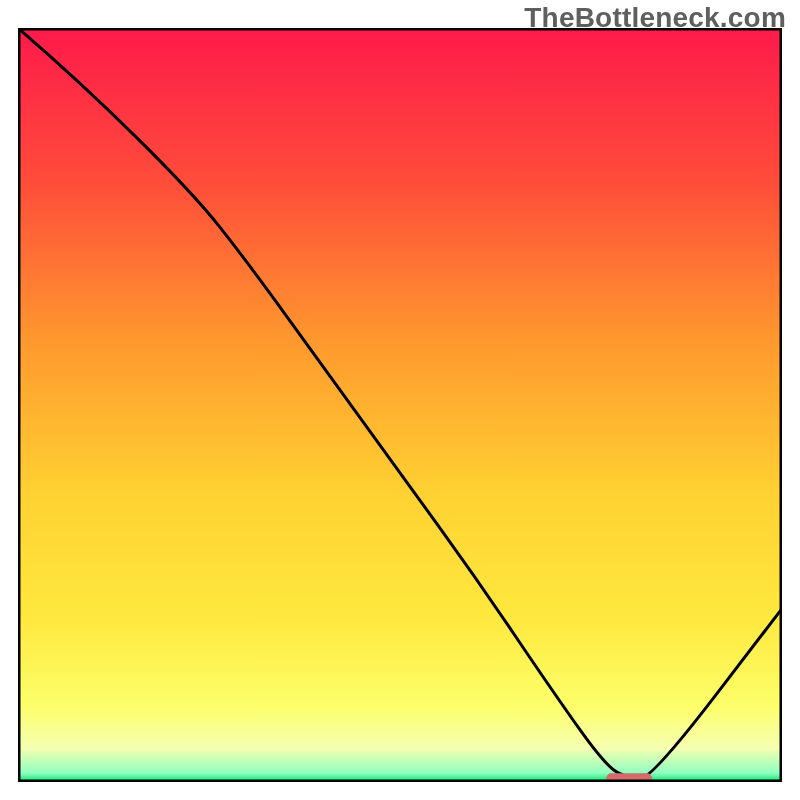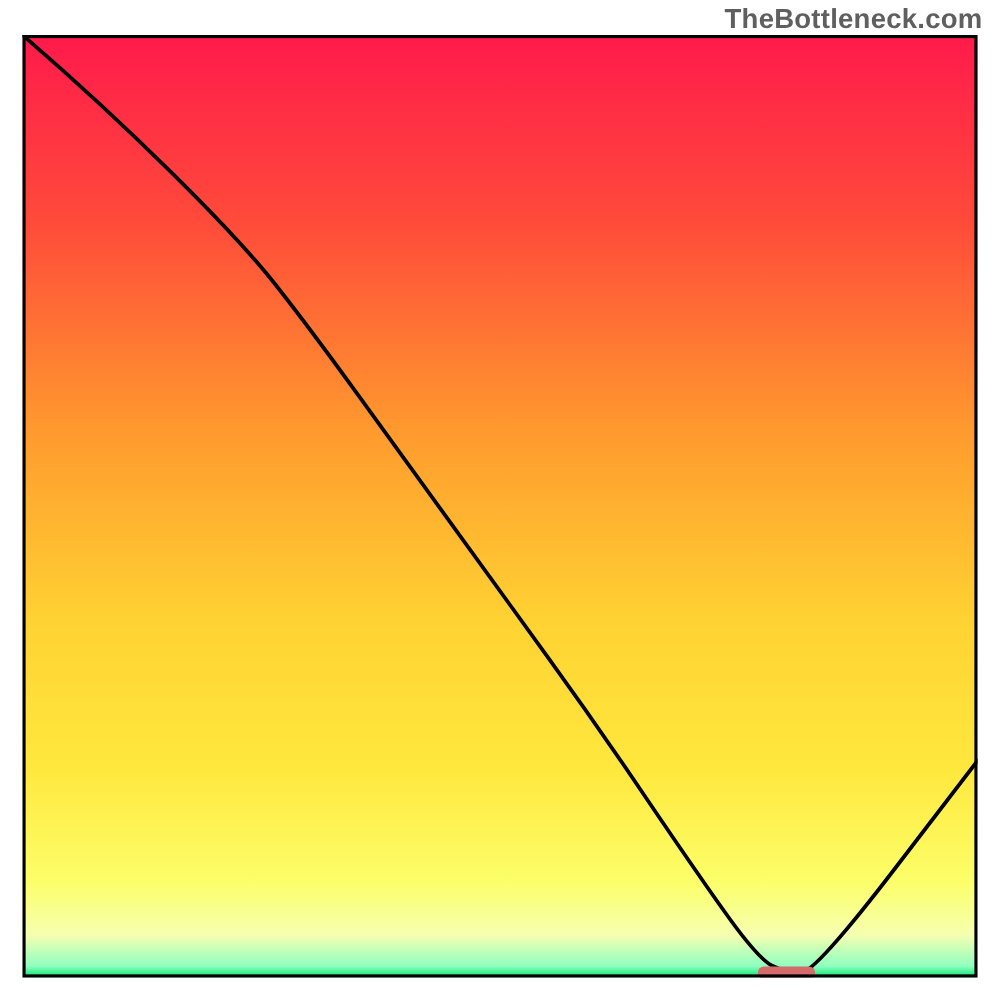--- a/index.html
+++ b/index.html
@@ -13,21 +13,21 @@
   }
   .container {
     position: relative;
     width: 800px;
     height: 800px;
   }
   .watermark {
     position: absolute;
     top: 2px;
     right: 14px;
-    font-size: 22px;
+    font-size: 28px;
     font-weight: 600;
     color: #5f5f5f;
     letter-spacing: 0.2px;
     z-index: 20;
     user-select: none;
   }
   .plot {
     position: absolute;
     left: 18px;
     top: 28px;

